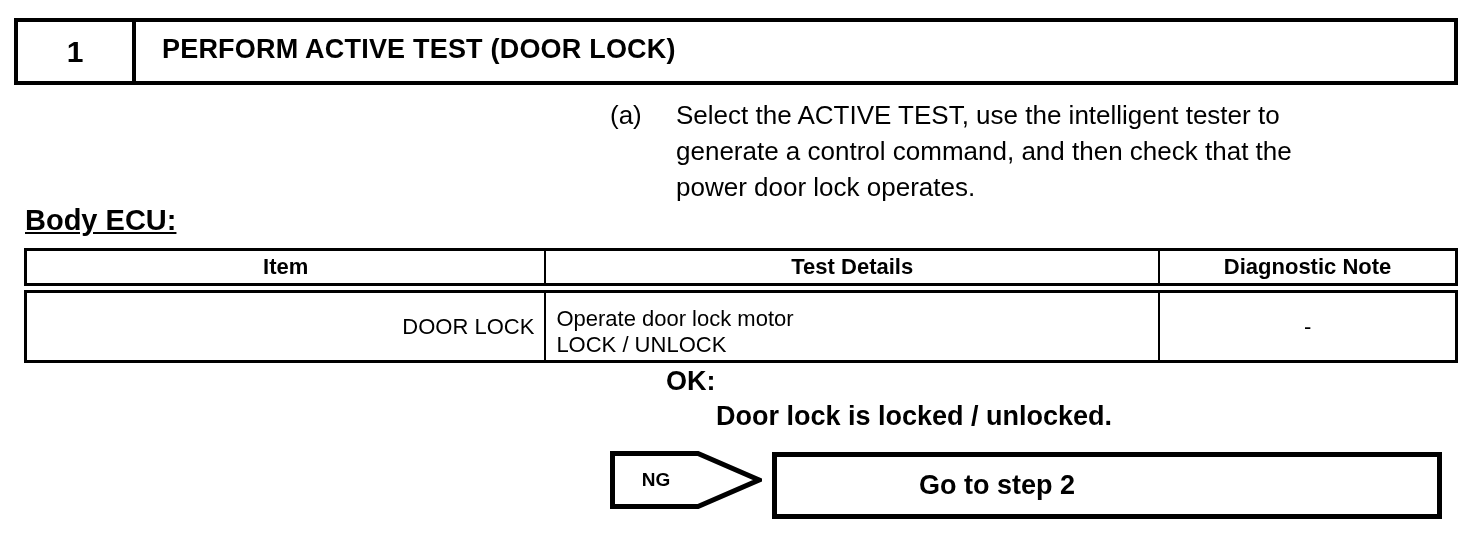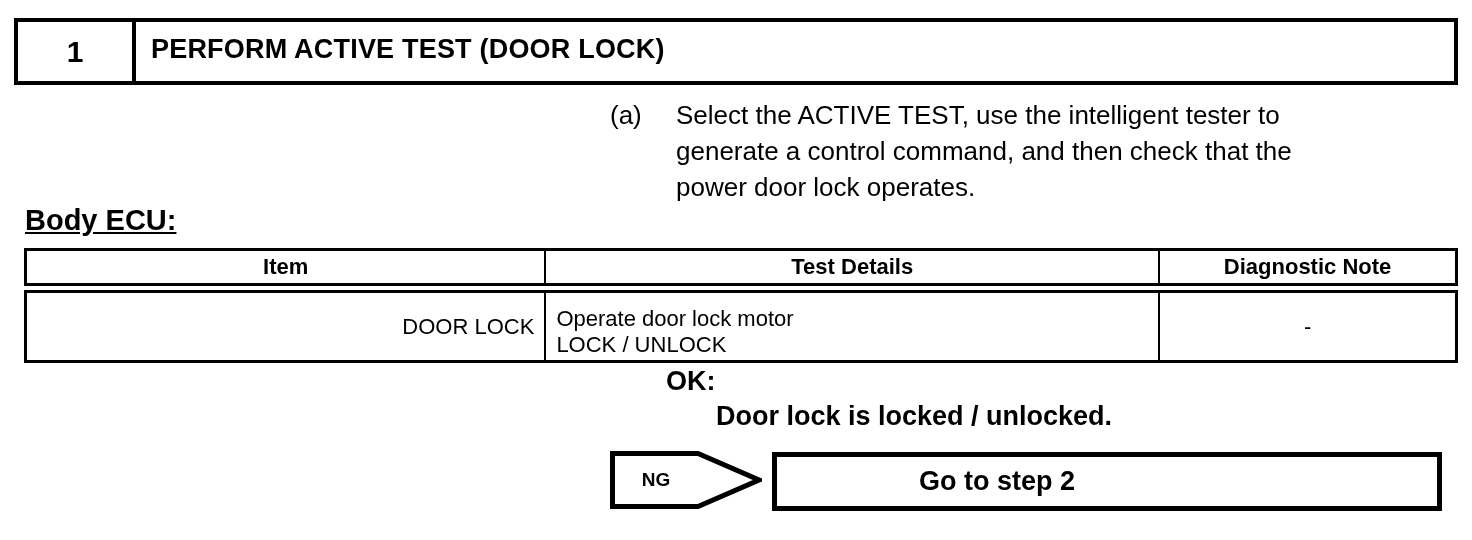--- a/index.html
+++ b/index.html
@@ -27,20 +27,21 @@
     border-right: 4px solid #000;
     display: flex; align-items: center; justify-content: center;
     font-weight: bold; font-size: 30px;
   }
   .step-title {
     flex: 1;
     display: flex; align-items: center;
     padding-left: 15px; padding-bottom: 4px;
     font-weight: bold; font-size: 27px;
     letter-spacing: 0.2px;
+    margin-left: 11px;
   }
 
   
   .instruction {
     position: absolute;
     left: 610px; top: 97px;
     display: flex;
     font-size: 26px; line-height: 36px;
   }
   .instruction-marker { width: 66px; flex: 0 0 auto; }
@@ -104,21 +105,21 @@
   .ng-label {
     position: absolute;
     left: 0; top: 0;
     width: 92px; height: 58px;
     display: flex; align-items: center; justify-content: center;
     font-weight: bold; font-size: 19px;
   }
   .goto-box {
     position: absolute;
     left: 772px; top: 452px;
-    width: 670px; height: 59px;
+    width: 670px; height: 67px;
     border: 5px solid #000;
     box-sizing: border-box;
     display: flex; align-items: center;
   }
   .goto-text {
     width: 440px;
     text-align: center;
     font-weight: bold; font-size: 27px;
   }
 </style>

